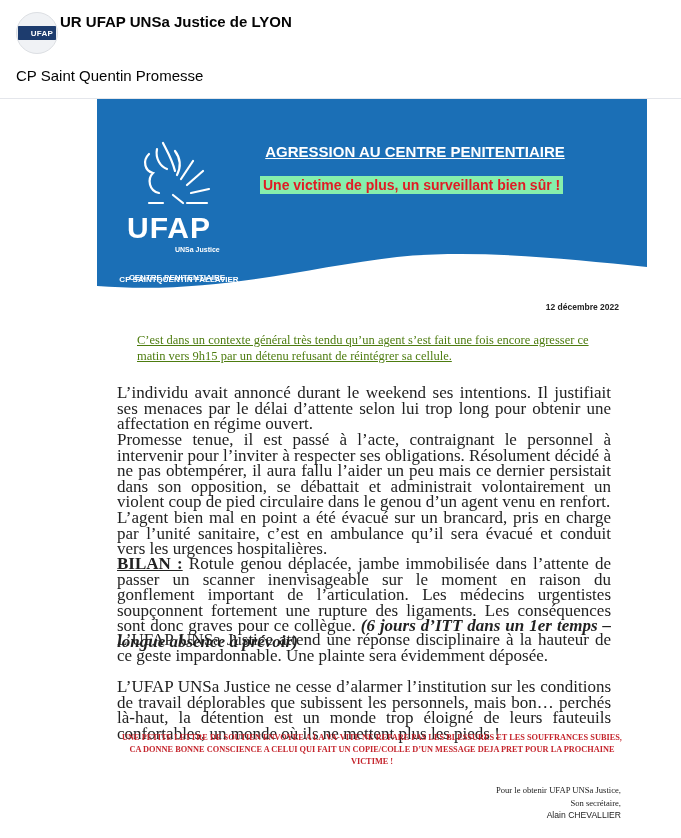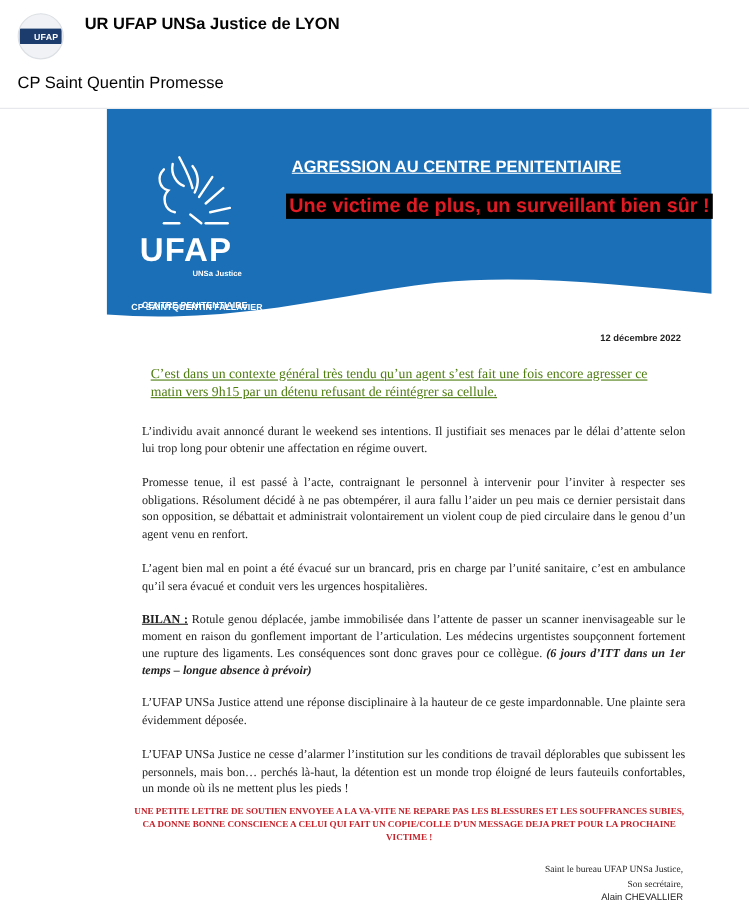--- a/index.html
+++ b/index.html
@@ -2,46 +2,46 @@
 <html><head>
 <meta charset="utf-8">
 <style>
   * { box-sizing: border-box; margin: 0; padding: 0; }
   html, body { width: 681px; height: 838px; background: #ffffff; overflow: hidden; }
   body { font-family: "Liberation Sans", "DejaVu Sans", sans-serif; color: #050505; position: relative; }
 
   .post-header { position: absolute; left: 16px; top: 12px; display: flex; align-items: flex-start; }
   .avatar { width: 42px; height: 42px; border-radius: 50%; background: #f0f2f5; border: 1px solid #dcdfe3; display: flex; align-items: center; justify-content: center; overflow: hidden; }
   .avatar-inner { width: 38px; height: 14px; background: #1d3c6e; color: #fff; font-weight: bold; font-size: 8px; display: flex; align-items: center; justify-content: flex-end; padding-right: 3px; letter-spacing: 0.2px; }
-  .meta { margin-left: 19px; margin-top: 0px; }
+  .meta { margin-left: 2px; margin-top: 0px; }
   .author { font-weight: bold; font-size: 15px; line-height: 20px; color: #050505; }
   .time-row { display: flex; align-items: center; font-size: 13px; color: #65676b; line-height: 18px; margin-top: 1px; }
   .globe { display: inline-block; width: 12px; height: 12px; margin-left: 3px; }
 
   .post-text { position: absolute; left: 16px; top: 66px; font-size: 15px; line-height: 20px; color: #050505; }
 
   .divider { position: absolute; left: 0; top: 98px; width: 681px; height: 1px; background: #e4e6eb; }
 
   .doc { position: absolute; left: 97px; top: 99px; width: 550px; height: 739px; background: #ffffff; }
   .banner { position: absolute; left: 0; top: 0; width: 550px; height: 195px; }
   .banner svg { position: absolute; left: 0; top: 0; }
 
   .logo-text { position: absolute; left: 0; width: 140px; text-align: center; color: #ffffff; }
   .logo-ufap { top: 112px; left: 30px; width: 110px; font-size: 30px; font-weight: bold; letter-spacing: 1px; text-align: left; }
   .logo-unsa { top: 147px; left: 78px; width: 60px; font-size: 7px; font-weight: bold; text-align: left; }
   .logo-centre { top: 174px; left: 20px; width: 120px; font-size: 8px; font-weight: bold; }
   .logo-cp { top: 176px; left: 12px; width: 140px; font-size: 8px; font-weight: bold; color: #ffffff; }
 
   .headline { position: absolute; left: 148px; top: 44px; width: 340px; text-align: center; color: #ffffff; font-weight: bold; font-size: 15px; text-decoration: underline; }
-  .subhead { position: absolute; left: 163px; top: 77px; padding: 1px 3px; background: #000000; color: #e01b24; font-weight: bold; font-size: 18px; white-space: nowrap; }
+  .subhead { position: absolute; left: 163px; top: 77px; padding: 1px 3px; background: #86efac; color: #e01b24; font-weight: bold; font-size: 14px; white-space: nowrap; }
 
   .date { position: absolute; right: 28px; top: 203px; font-size: 8.5px; font-weight: bold; color: #222; }
   .lead { position: absolute; left: 40px; top: 233px; width: 480px; text-align: left; font-family: "Liberation Serif", serif; font-weight: normal; font-size: 12.5px; line-height: 16px; color: #4d7c0f; text-decoration: underline; }
 
-  .para { position: absolute; left: 32px; width: 494px; font-family: "Liberation Serif", serif; font-size: 11px; line-height: 15.5px; color: #222; text-align: justify; }
+  .para { position: absolute; left: 20px; width: 494px; font-family: "Liberation Serif", serif; font-size: 17px; line-height: 15.5px; color: #222; text-align: justify; }
   .p1 { top: 286px; }
   .p2 { top: 333px; }
   .p3 { top: 411px; }
   .p4 { top: 457px; }
   .p5 { top: 533px; }
   .p6 { top: 580px; }
   .bilan { font-weight: bold; text-decoration: underline; }
   .itt { font-weight: bold; font-style: italic; }
 
   .warning { position: absolute; left: 20px; top: 633px; width: 510px; text-align: center; font-family: "Liberation Serif", serif; font-weight: bold; font-size: 8.3px; line-height: 12px; color: #c4232b; }
@@ -96,17 +96,17 @@
   <div class="para p1">L’individu avait annoncé durant le weekend ses intentions. Il justifiait ses menaces par le délai d’attente selon lui trop long pour obtenir une affectation en régime ouvert.</div>
   <div class="para p2">Promesse tenue, il est passé à l’acte, contraignant le personnel à intervenir pour l’inviter à respecter ses obligations.  Résolument décidé à ne pas obtempérer, il aura fallu l’aider un peu mais ce dernier persistait dans son opposition, se débattait et administrait volontairement un violent coup de pied circulaire dans le genou d’un agent venu en renfort.</div>
   <div class="para p3">L’agent bien mal en point a été évacué sur un brancard, pris en charge par l’unité sanitaire, c’est en ambulance qu’il sera évacué et conduit vers les urgences hospitalières.</div>
   <div class="para p4"><span class="bilan">BILAN :</span><span> Rotule genou déplacée, jambe immobilisée dans l’attente de passer un scanner inenvisageable sur le moment en raison du gonflement important de l’articulation. Les médecins urgentistes soupçonnent fortement une rupture des ligaments. Les conséquences sont donc graves pour ce collègue. </span><span class="itt">(6 jours d’ITT dans un 1er temps – longue absence à prévoir)</span></div>
   <div class="para p6">L’UFAP UNSa Justice ne cesse d’alarmer l’institution sur les conditions de travail déplorables que subissent les personnels, mais bon… perchés là-haut, la détention est un monde trop éloigné de leurs fauteuils confortables, un monde où ils ne mettent plus les pieds !</div>
   <div class="para p5">L’UFAP UNSa Justice attend une réponse disciplinaire à la hauteur de ce geste impardonnable. Une plainte sera évidemment déposée.</div>
 
   <div class="warning">UNE PETITE LETTRE DE SOUTIEN ENVOYEE A LA VA-VITE NE REPARE PAS LES BLESSURES ET LES SOUFFRANCES SUBIES, CA DONNE BONNE CONSCIENCE A CELUI QUI FAIT UN COPIE/COLLE D’UN MESSAGE DEJA PRET POUR LA PROCHAINE VICTIME !</div>
 
   <div class="sign">
-    <div>Saint le bureau UFAP UNSa Justice,</div>
+    <div>Pour le obtenir UFAP UNSa Justice,</div>
     <div>Son secrétaire,</div>
     <div class="sign-name">Alain CHEVALLIER</div>
   </div>
 </div>
 
 </body></html>

